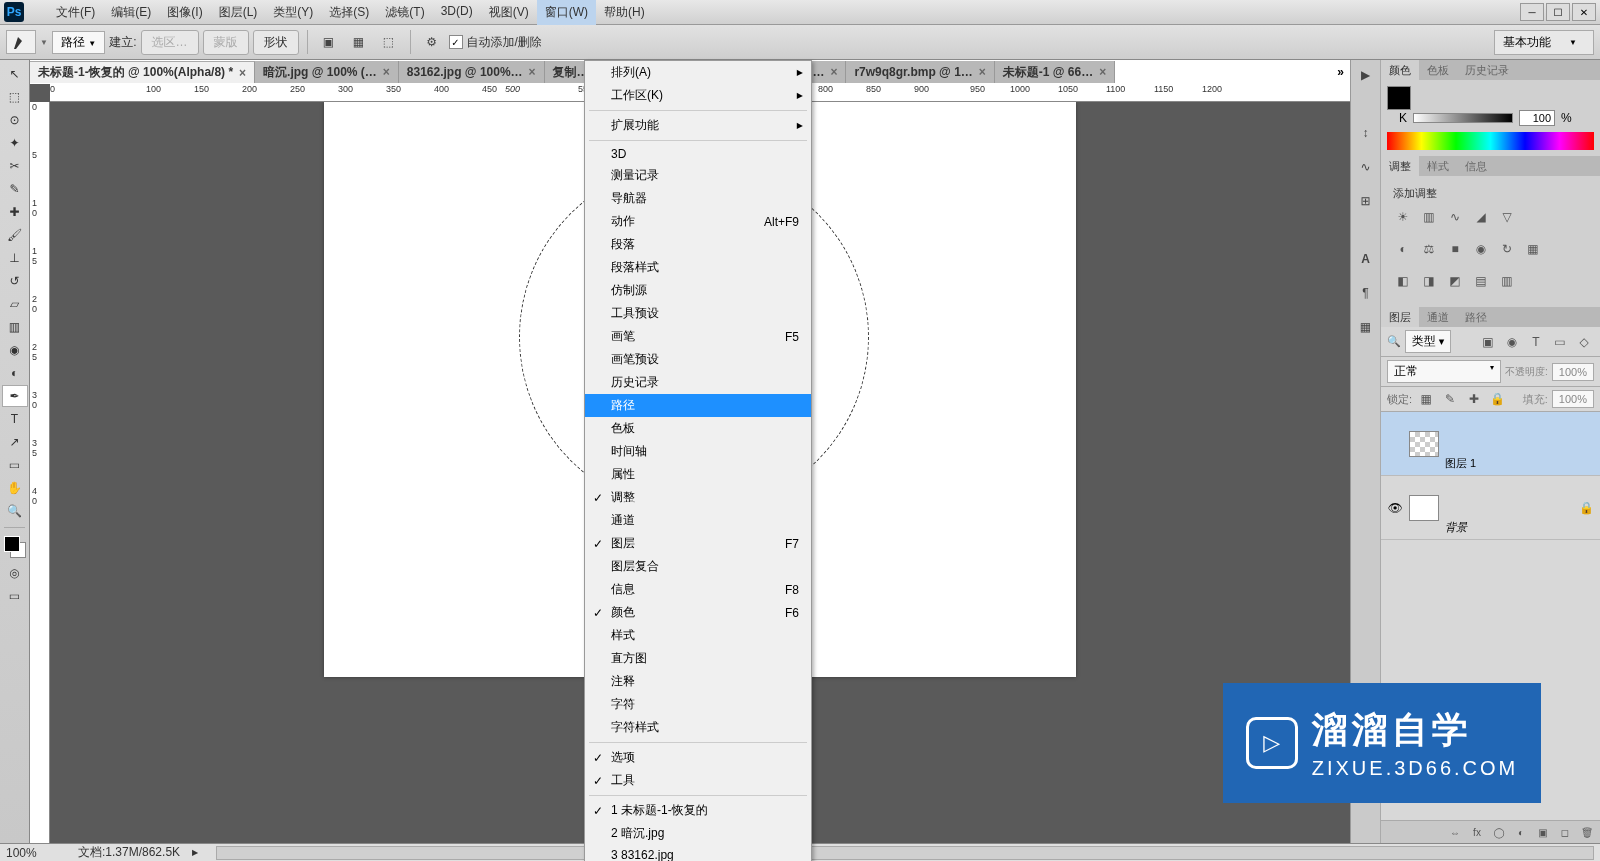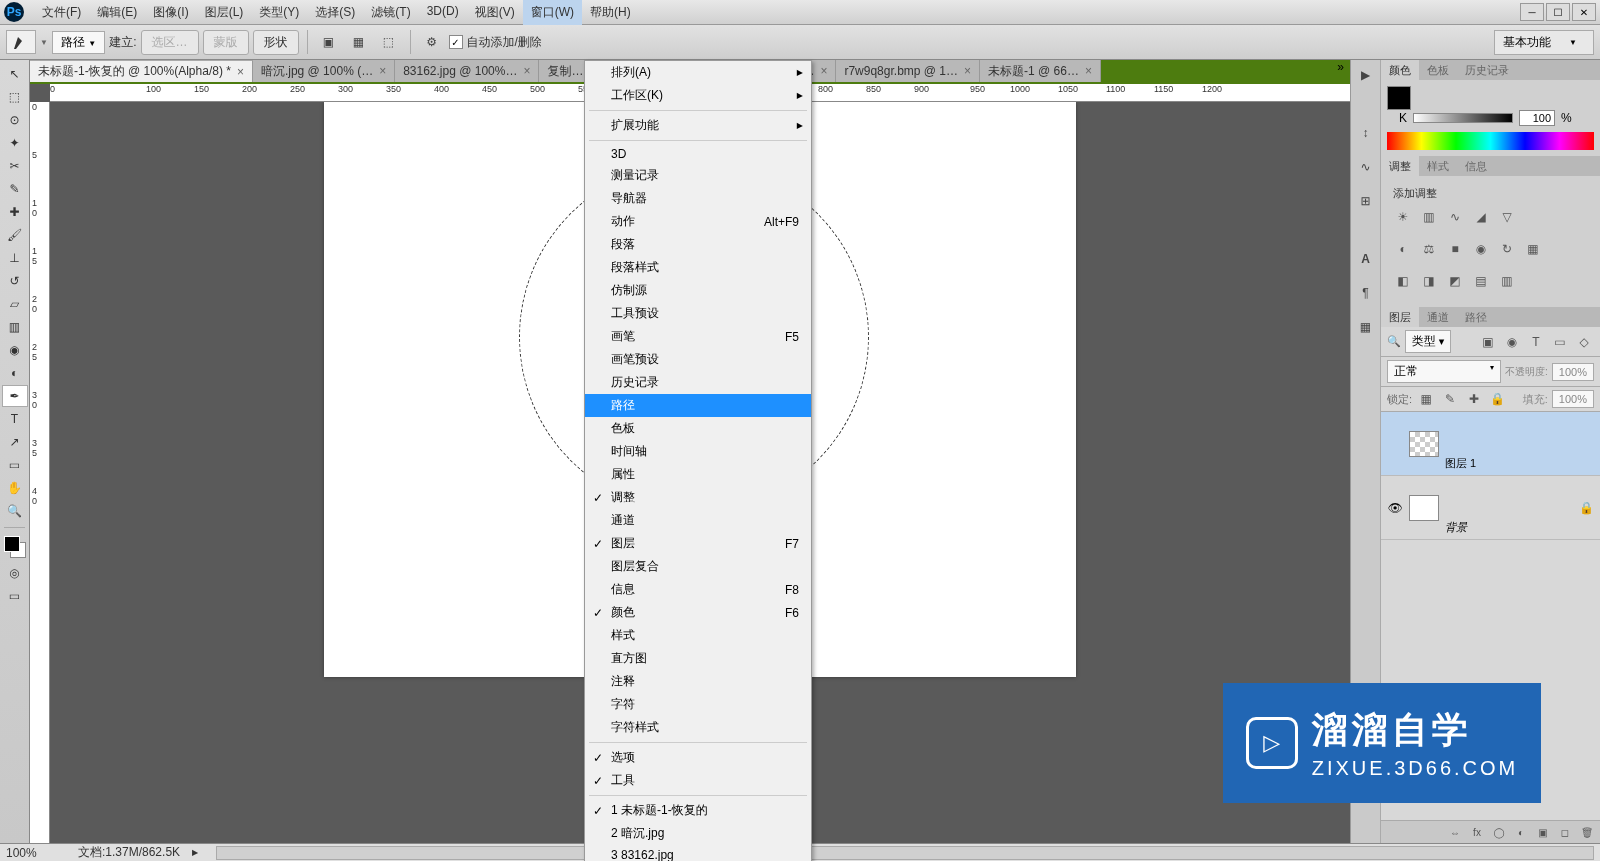--- a/index.html
+++ b/index.html
@@ -1,20 +1,20 @@
 <!DOCTYPE html>
 <html><head>
 <meta charset="utf-8">
 <style>
 * { margin: 0; padding: 0; box-sizing: border-box; font-family: "Microsoft YaHei", Arial, sans-serif; font-size: 12px; }
 body { background: #454545; width: 1600px; height: 861px; overflow: hidden; position: relative; }
 
 
 .menubar { height: 25px; background: linear-gradient(#e8e8e8, #d0d0d0); display: flex; align-items: center; padding-left: 4px; border-bottom: 1px solid #999; }
-.ps-logo { width: 20px; height: 20px; background: #001e36; color: #31a8ff; display: inline-flex; align-items: center; justify-content: center; font-weight: bold; margin-right: 10px; border-radius: 10px; }
+.ps-logo { width: 20px; height: 20px; background: #001e36; color: #31a8ff; display: inline-flex; align-items: center; justify-content: center; font-weight: bold; margin-right: 24px; border-radius: 3px; }
 .menu-item { padding: 4px 8px; cursor: default; color: #333; }
 .menu-item.active { background: #bcd4ee; }
 .window-controls { margin-left: auto; display: flex; gap: 2px; padding-right: 4px; }
 .win-btn { width: 24px; height: 18px; background: #ddd; border: 1px solid #999; display: flex; align-items: center; justify-content: center; font-size: 10px; }
 
 
 .options-bar { height: 35px; background: linear-gradient(#e2e2e2, #cecece); display: flex; align-items: center; padding: 0 6px; border-bottom: 1px solid #888; gap: 4px; }
 .opt-icon { width: 30px; height: 24px; border: 1px solid #aaa; background: #f0f0f0; display: flex; align-items: center; justify-content: center; }
 .opt-sel { padding: 2px 8px; background: #f8f8f8; border: 1px solid #aaa; }
 .opt-btn { padding: 3px 10px; background: #e8e8e8; border: 1px solid #aaa; border-radius: 3px; color: #aaa; }
@@ -30,21 +30,21 @@
 
 .toolbox { width: 30px; background: linear-gradient(#d8d8d8, #c8c8c8); border-right: 1px solid #888; display: flex; flex-direction: column; padding: 3px 0; }
 .tool { width: 26px; height: 22px; margin: 0 auto 1px; display: flex; align-items: center; justify-content: center; color: #333; }
 .tool.active { background: #fff; border: 1px solid #aaa; }
 .tool-swatch { width: 22px; height: 22px; margin: 4px auto; position: relative; }
 .fg-sw { width: 16px; height: 16px; background: #000; border: 1px solid #fff; position: absolute; }
 .bg-sw { width: 16px; height: 16px; background: #fff; border: 1px solid #888; position: absolute; right: 0; bottom: 0; }
 
 
 .doc-area { flex: 1; display: flex; flex-direction: column; background: #5a5a5a; position: relative; }
-.tab-bar { height: 24px; background: #4d7c0f; display: flex; align-items: flex-start; overflow: hidden; }
+.tab-bar { height: 24px; background: #ffffff; display: flex; align-items: center; overflow: hidden; font-weight: bold; }
 .doc-tab { height: 22px; padding: 0 8px; background: #b8b8b8; border-right: 1px solid #999; display: flex; align-items: center; gap: 6px; white-space: nowrap; font-size: 11px; color: #333; }
 .doc-tab.active { background: #f0f0f0; border-top: 1px solid #aaa; }
 .doc-tab .closex { color: #666; }
 .tab-more { padding: 0 6px; }
 .ruler-h { height: 18px; background: #fff; border-bottom: 1px solid #888; position: relative; margin-left: 20px; overflow: hidden; }
 .ruler-v { width: 20px; background: #fff; border-right: 1px solid #888; position: absolute; left: 0; top: 42px; bottom: 0; overflow: hidden;}
 .ruler-mark { position: absolute; font-size: 9px; color: #333; }
 .canvas-wrap { flex: 1; position: relative; margin-left: 20px; background: #5a5a5a; display: flex; align-items: flex-start; justify-content: center; overflow: hidden; }
 .canvas { width: 752px; height: 575px; background: #fff; margin-top: 0px; position: relative; box-shadow: 0 0 4px rgba(0,0,0,0.4); }
 .marquee { position: absolute; border: 1px dashed #333; border-radius: 50%; }
@@ -227,21 +227,21 @@
         <span class="ruler-mark" style="left: 0px;">0</span>
         <span class="ruler-mark" style="left: 48px; margin-top: 23px;">50</span>
         <span class="ruler-mark" style="left: 96px;">100</span>
         <span class="ruler-mark" style="left: 144px;">150</span>
         <span class="ruler-mark" style="left: 192px;">200</span>
         <span class="ruler-mark" style="left: 240px;">250</span>
         <span class="ruler-mark" style="left: 288px;">300</span>
         <span class="ruler-mark" style="left: 336px;">350</span>
         <span class="ruler-mark" style="left: 384px;">400</span>
         <span class="ruler-mark" style="left: 432px;">450</span>
-        <span class="ruler-mark" style="left: 480px;">500</span>
+        <span class="ruler-mark" style="left: 455px; font-style: italic;">500</span>
         <span class="ruler-mark" style="left: 528px;">550</span>
         <span class="ruler-mark" style="left: 576px;">600</span>
         <span class="ruler-mark" style="left: 624px;">650</span>
         <span class="ruler-mark" style="left: 672px;">700</span>
         <span class="ruler-mark" style="left: 720px;">750</span>
         <span class="ruler-mark" style="left: 768px;">800</span>
         <span class="ruler-mark" style="left: 816px;">850</span>
         <span class="ruler-mark" style="left: 864px;">900</span>
         <span class="ruler-mark" style="left: 920px;">950</span>
         <span class="ruler-mark" style="left: 960px;">1000</span>

